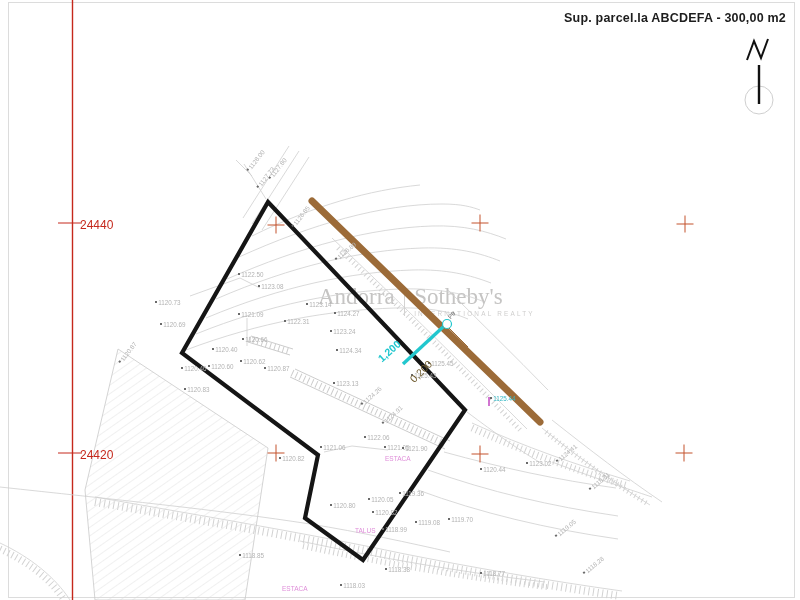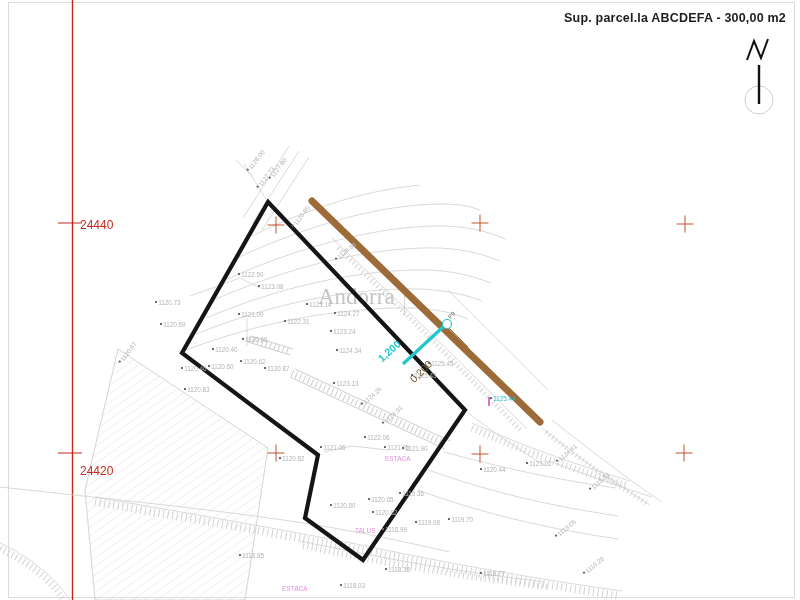--- a/index.html
+++ b/index.html
@@ -27,20 +27,24 @@
   .cross::after{content:"";position:absolute;top:0;bottom:0;left:50%;width:1.3px;margin-left:-0.65px;background:#c4532d;}
 </style>
 </head>
 <body>
 
 <div class="canvas">
 
   <div class="wm">
     <div class="wm-left">Andorra</div>
     <div class="wm-div"></div>
+    <div>
+      <div class="wm-name">Sotheby's</div>
+      <div class="wm-sub">INTERNATIONAL REALTY</div>
+    </div>
   </div>
 
   <svg class="layer artwork" viewBox="0 0 800 600">
     <defs>
       <pattern id="hatch" width="7" height="7" patternUnits="userSpaceOnUse" patternTransform="rotate(55)">
         <line x1="0" y1="0" x2="0" y2="7" stroke="#d9d9d9" stroke-width="0.8"></line>
       </pattern>
     </defs>
 
     <g>
@@ -125,21 +129,21 @@
       <path d="M747,60 L754,41 L761,58 L768,39" fill="none" stroke="#111111" stroke-width="2"></path>
     </g>
   </svg>
 
   <div class="layer textlayer">
     <div class="title">Sup. parcel.la ABCDEFA - 300,00 m2</div>
 
     <div>
 
     <span class="axislbl" style="left: 80px; top: 219px;">24440</span>
-        <span class="axislbl" style="left: 80px; top: 465px;">24420</span>
+        <span class="axislbl" style="left: 80px; top: 449px;">24420</span>
       </div>
 
     <div>
 
     <div class="cross" style="left: 276px; top: 225px;"></div>
         <div class="cross" style="left: 480px; top: 223px;"></div>
         <div class="cross" style="left: 685px; top: 224px;"></div>
         <div class="cross" style="left: 276px; top: 453px;"></div>
         <div class="cross" style="left: 480px; top: 454px;"></div>
         <div class="cross" style="left: 684px; top: 453px;"></div>

